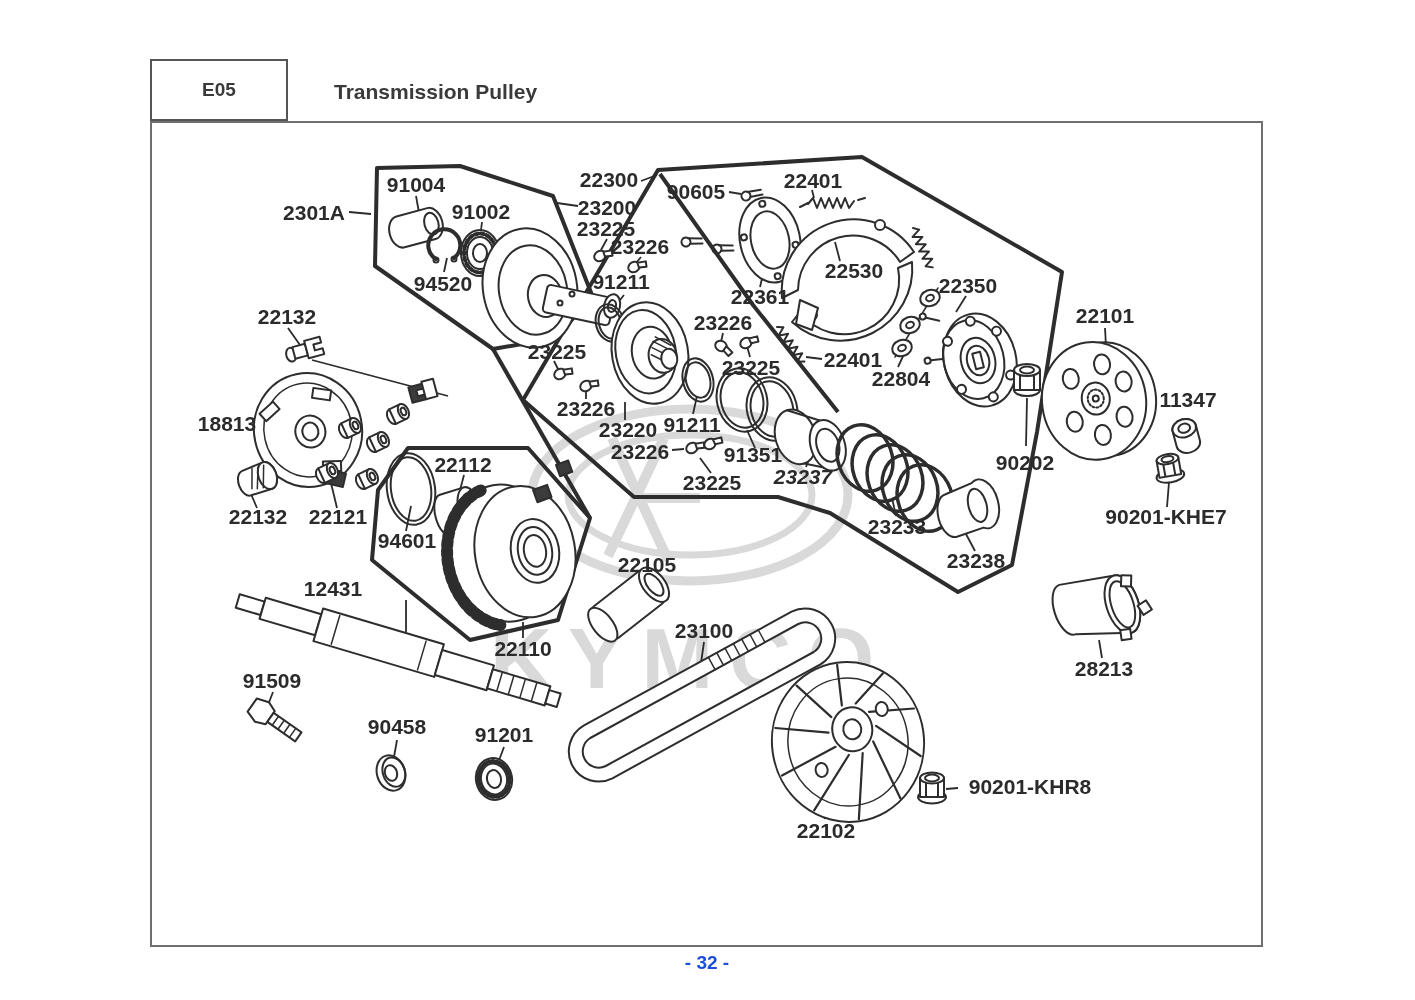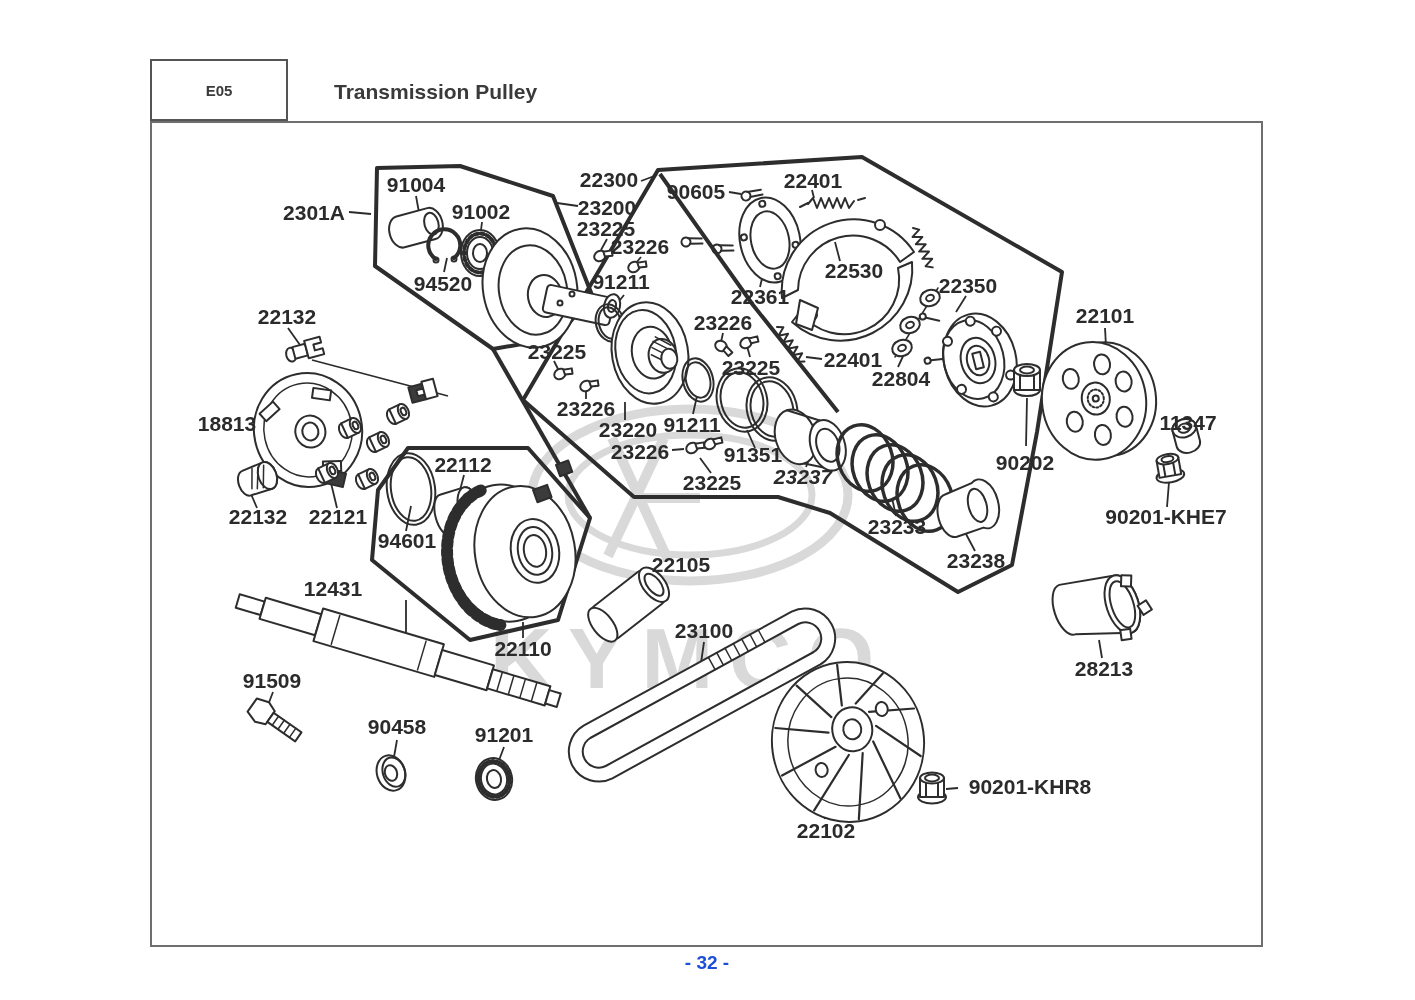--- a/index.html
+++ b/index.html
@@ -1,20 +1,20 @@
 <!DOCTYPE html>
 <html><head>
 <meta charset="utf-8">
 <style>
   html,body{margin:0;padding:0;background:#fff;}
   .page{position:relative;width:1415px;height:1000px;background:#fff;overflow:hidden;
         font-family:"Liberation Sans",sans-serif;color:#2b2b2b;}
   .code-box{position:absolute;left:150px;top:59px;width:138px;height:62px;
         border:2px solid #555;box-sizing:border-box;display:flex;align-items:center;justify-content:center;
-        font-size:15px;font-weight:700;color:#3a3a3a;background:#fff;}
+        font-size:19px;font-weight:700;color:#3a3a3a;background:#fff;}
   .page-title{position:absolute;left:334px;top:80px;font-size:21px;font-weight:700;color:#3a3a3a;white-space:nowrap;}
   .frame{position:absolute;left:150px;top:121px;width:1113px;height:826px;
         border:2px solid #6e6e6e;box-sizing:border-box;}
   .diagram-svg{position:absolute;left:0;top:0;}
   .part-label{position:absolute;transform:translate(-50%,-50%);font-size:21px;font-weight:700;
         color:#2b2b2b;white-space:nowrap;line-height:1;}
   .page-num{position:absolute;left:707px;top:963px;transform:translate(-50%,-50%);
         font-size:19px;font-weight:700;color:#1d4ed8;}
 </style>
 </head>
@@ -462,35 +462,35 @@
       <div class="part-label" style="left: 287px; top: 316px;">22132</div>
       <div class="part-label" style="left: 723px; top: 322px;">23226</div>
       <div class="part-label" style="left: 751px; top: 367px;">23225</div>
       <div class="part-label" style="left: 853px; top: 359px;">22401</div>
       <div class="part-label" style="left: 901px; top: 378px;">22804</div>
       <div class="part-label" style="left: 557px; top: 351px;">23225</div>
       <div class="part-label" style="left: 227px; top: 423px;">18813</div>
       <div class="part-label" style="left: 586px; top: 408px;">23226</div>
       <div class="part-label" style="left: 628px; top: 429px;">23220</div>
       <div class="part-label" style="left: 692px; top: 424px;">91211</div>
-      <div class="part-label" style="left: 1188px; top: 422px;">11347</div>
+      <div class="part-label" style="left: 1188px; top: 399px;">11347</div>
       <div class="part-label" style="left: 640px; top: 451px;">23226</div>
       <div class="part-label" style="left: 753px; top: 454px;">91351</div>
       <div class="part-label" style="left: 463px; top: 464px;">22112</div>
       <div class="part-label" style="left: 1025px; top: 455px; margin-top: 7px;">90202</div>
       <div class="part-label" style="left: 803px; top: 476px; font-style: italic;">23237</div>
       <div class="part-label" style="left: 712px; top: 482px;">23225</div>
       <div class="part-label" style="left: 258px; top: 516px;">22132</div>
       <div class="part-label" style="left: 338px; top: 516px;">22121</div>
       <div class="part-label" style="left: 407px; top: 540px;">94601</div>
       <div class="part-label" style="left: 897px; top: 526px;">23233</div>
       <div class="part-label" style="left: 1166px; top: 516px;">90201-KHE7</div>
       <div class="part-label" style="left: 976px; top: 560px;">23238</div>
       <div class="part-label" style="left: 333px; top: 588px;">12431</div>
-      <div class="part-label" style="left: 647px; top: 564px; margin-left: 34px;">22105</div>
+      <div class="part-label" style="left: 647px; top: 564px;">22105</div>
       <div class="part-label" style="left: 704px; top: 630px;">23100</div>
       <div class="part-label" style="left: 523px; top: 648px;">22110</div>
       <div class="part-label" style="left: 1104px; top: 668px;">28213</div>
       <div class="part-label" style="left: 272px; top: 680px;">91509</div>
       <div class="part-label" style="left: 397px; top: 726px;">90458</div>
       <div class="part-label" style="left: 504px; top: 734px;">91201</div>
       <div class="part-label" style="left: 1030px; top: 786px;">90201-KHR8</div>
       <div class="part-label" style="left: 826px; top: 830px;">22102</div>
     </div>
 

